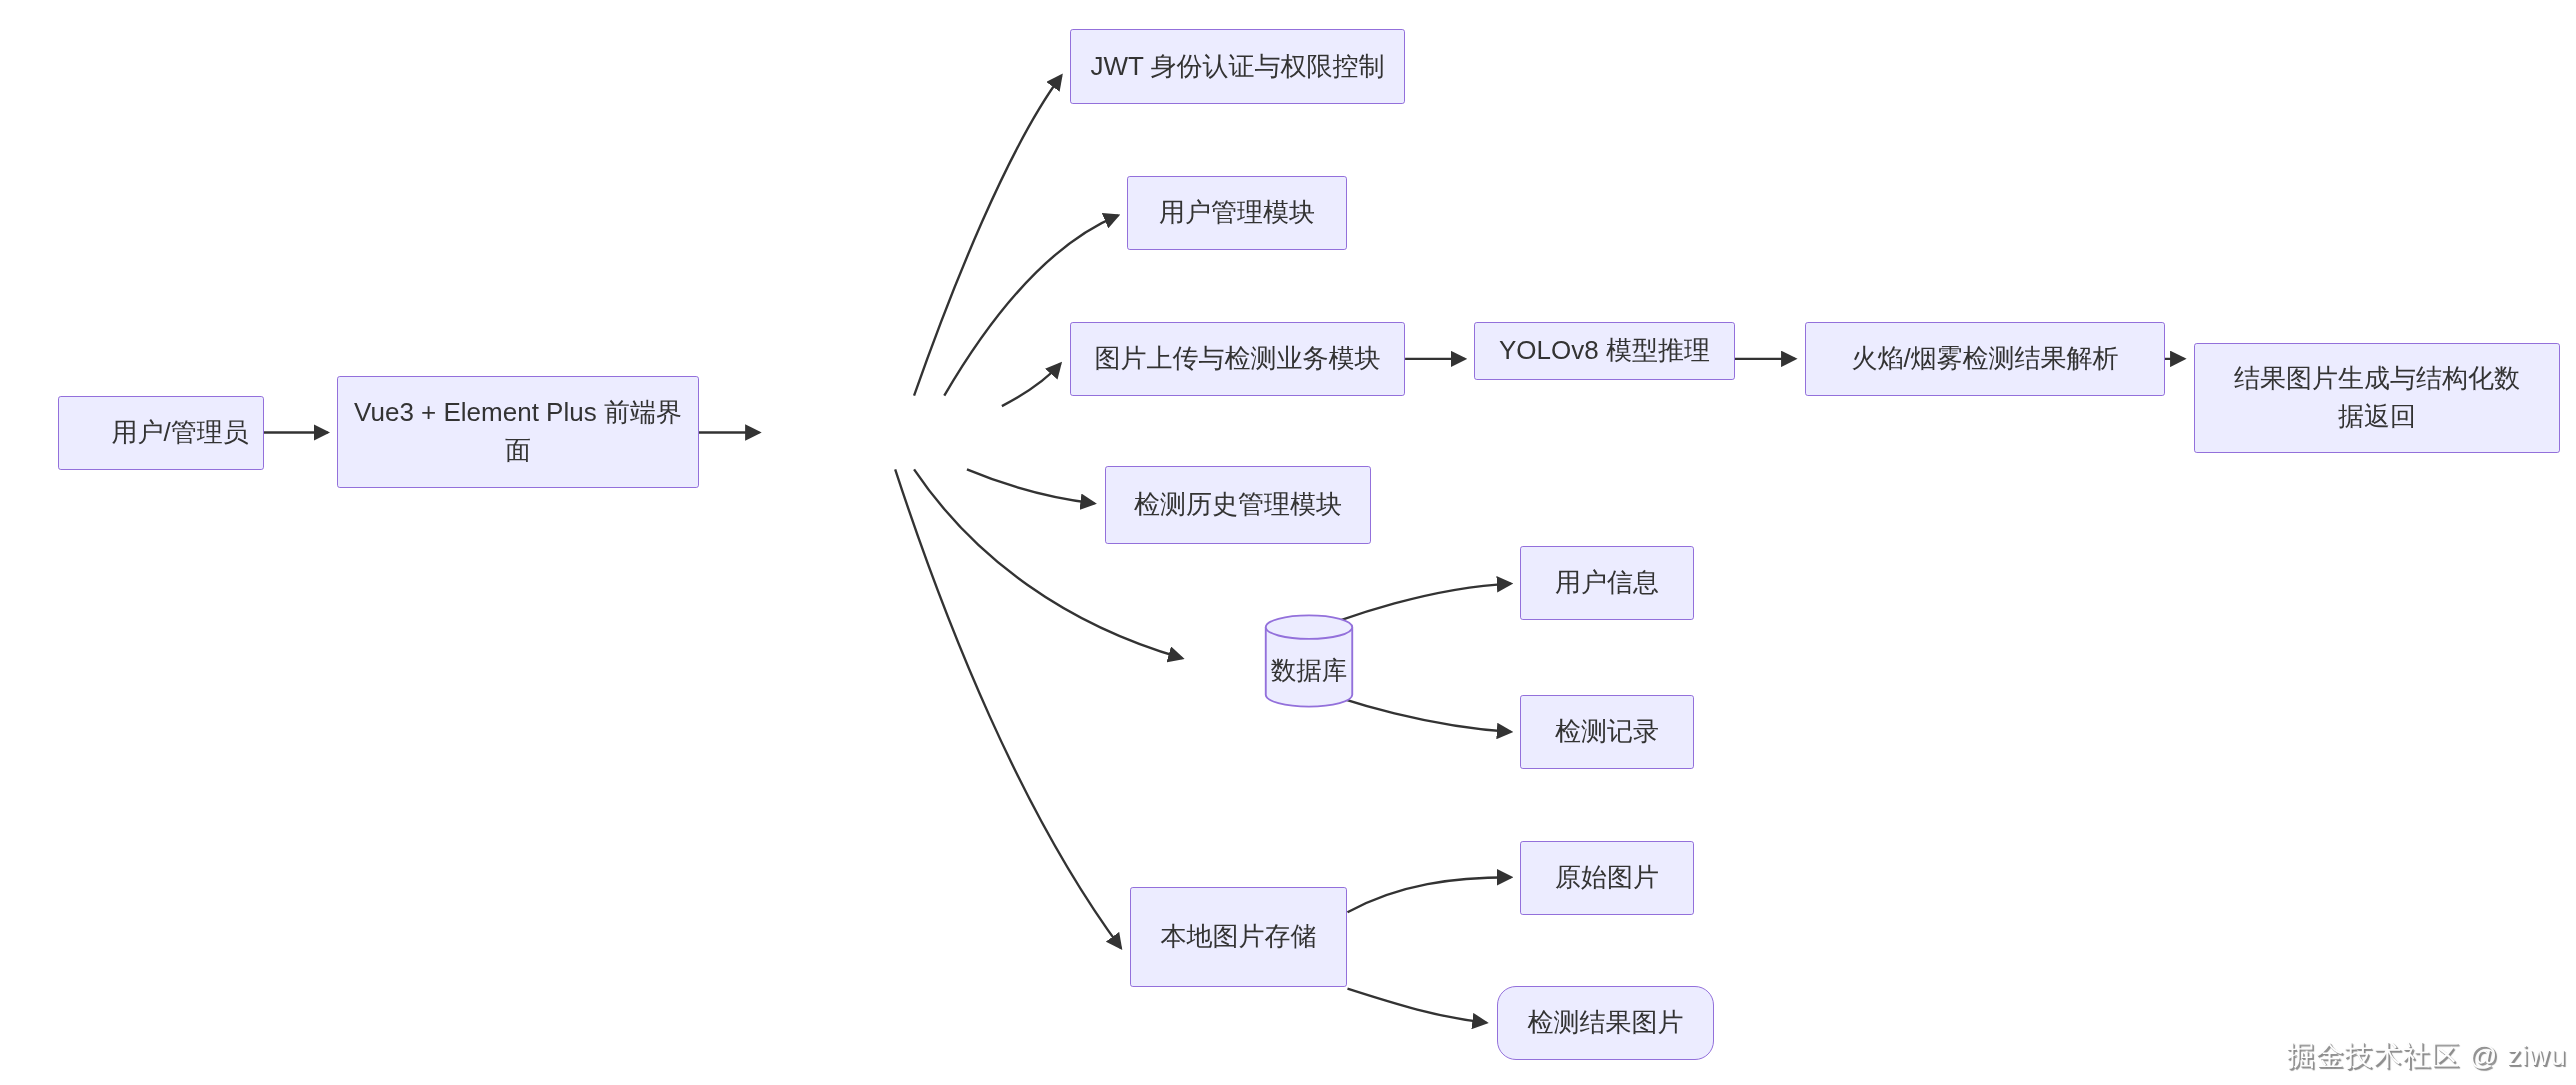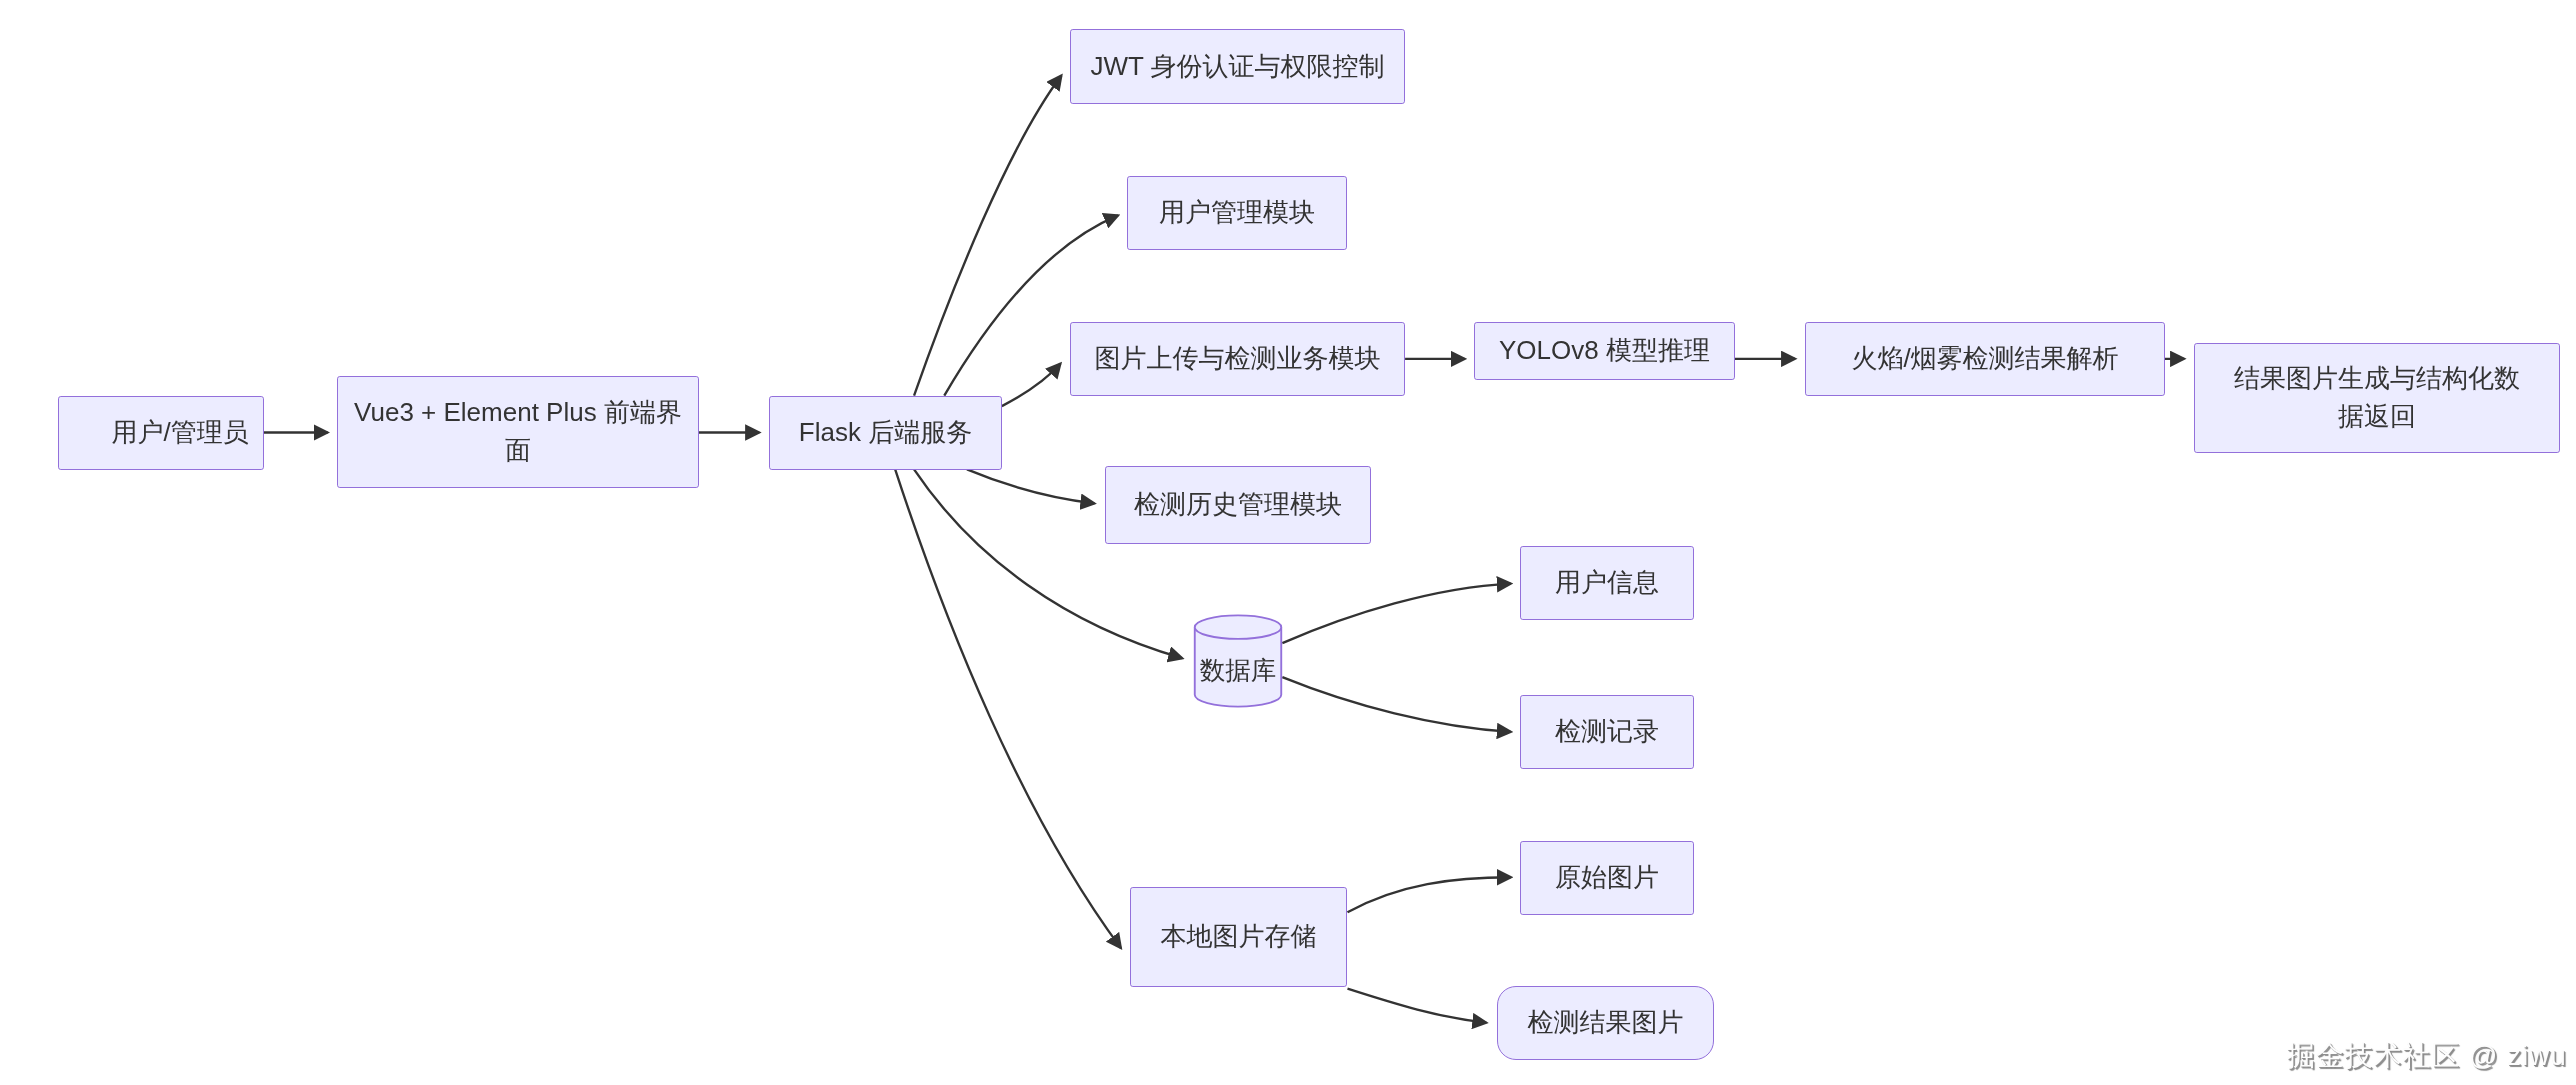--- a/index.html
+++ b/index.html
@@ -95,23 +95,20 @@
   </svg>
 
   <div class="node" style="left:58px; top:396px; width:206px; height:74px;padding-left:46px;">
     <span>用户/管理员</span>
   </div>
 
   <div class="node pad-wide" style="left:337px; top:376px; width:362px; height:112px;">
     <span>Vue3 + Element Plus 前端界面</span>
   </div>
 
-  <div class="node" style="left:769px; top:396px; width:233px; height:74px;">
-    <span>Flask 后端服务</span>
-  </div>
 
   <div class="node" style="left:1070px; top:29px; width:335px; height:75px;">
     <span>JWT 身份认证与权限控制</span>
   </div>
 
   <div class="node" style="left:1127px; top:176px; width:220px; height:74px;">
     <span>用户管理模块</span>
   </div>
 
   <div class="node" style="left:1070px; top:322px; width:335px; height:74px;">
@@ -127,21 +124,21 @@
   </div>
 
   <div class="node pad-xwide" style="left:2194px; top:304px; width:366px; height:110px;">
     <span>结果图片生成与结构化数据返回</span>
   </div>
 
   <div class="node" style="left:1105px; top:466px; width:266px; height:78px;">
     <span>检测历史管理模块</span>
   </div>
 
-  <div class="cylinder" style="left:1193px; top:614px; width:90px; height:94px;">
+  <div class="cylinder" style="left:1264px; top:614px; width:90px; height:94px;">
     <svg width="90" height="94" viewBox="0 0 95 100" xmlns="http://www.w3.org/2000/svg">
       <path d="M 1.5 14 L 1.5 86 A 46 12.5 0 0 0 93.5 86 L 93.5 14" fill="#ECECFF" stroke="#9370DB" stroke-width="2"></path>
       <ellipse cx="47.5" cy="14" rx="46" ry="12.5" fill="#ECECFF" stroke="#9370DB" stroke-width="2"></ellipse>
     </svg>
     <span class="cyl-label">数据库</span>
   </div>
 
   <div class="node" style="left:1520px; top:546px; width:174px; height:74px;">
     <span>用户信息</span>
   </div>

